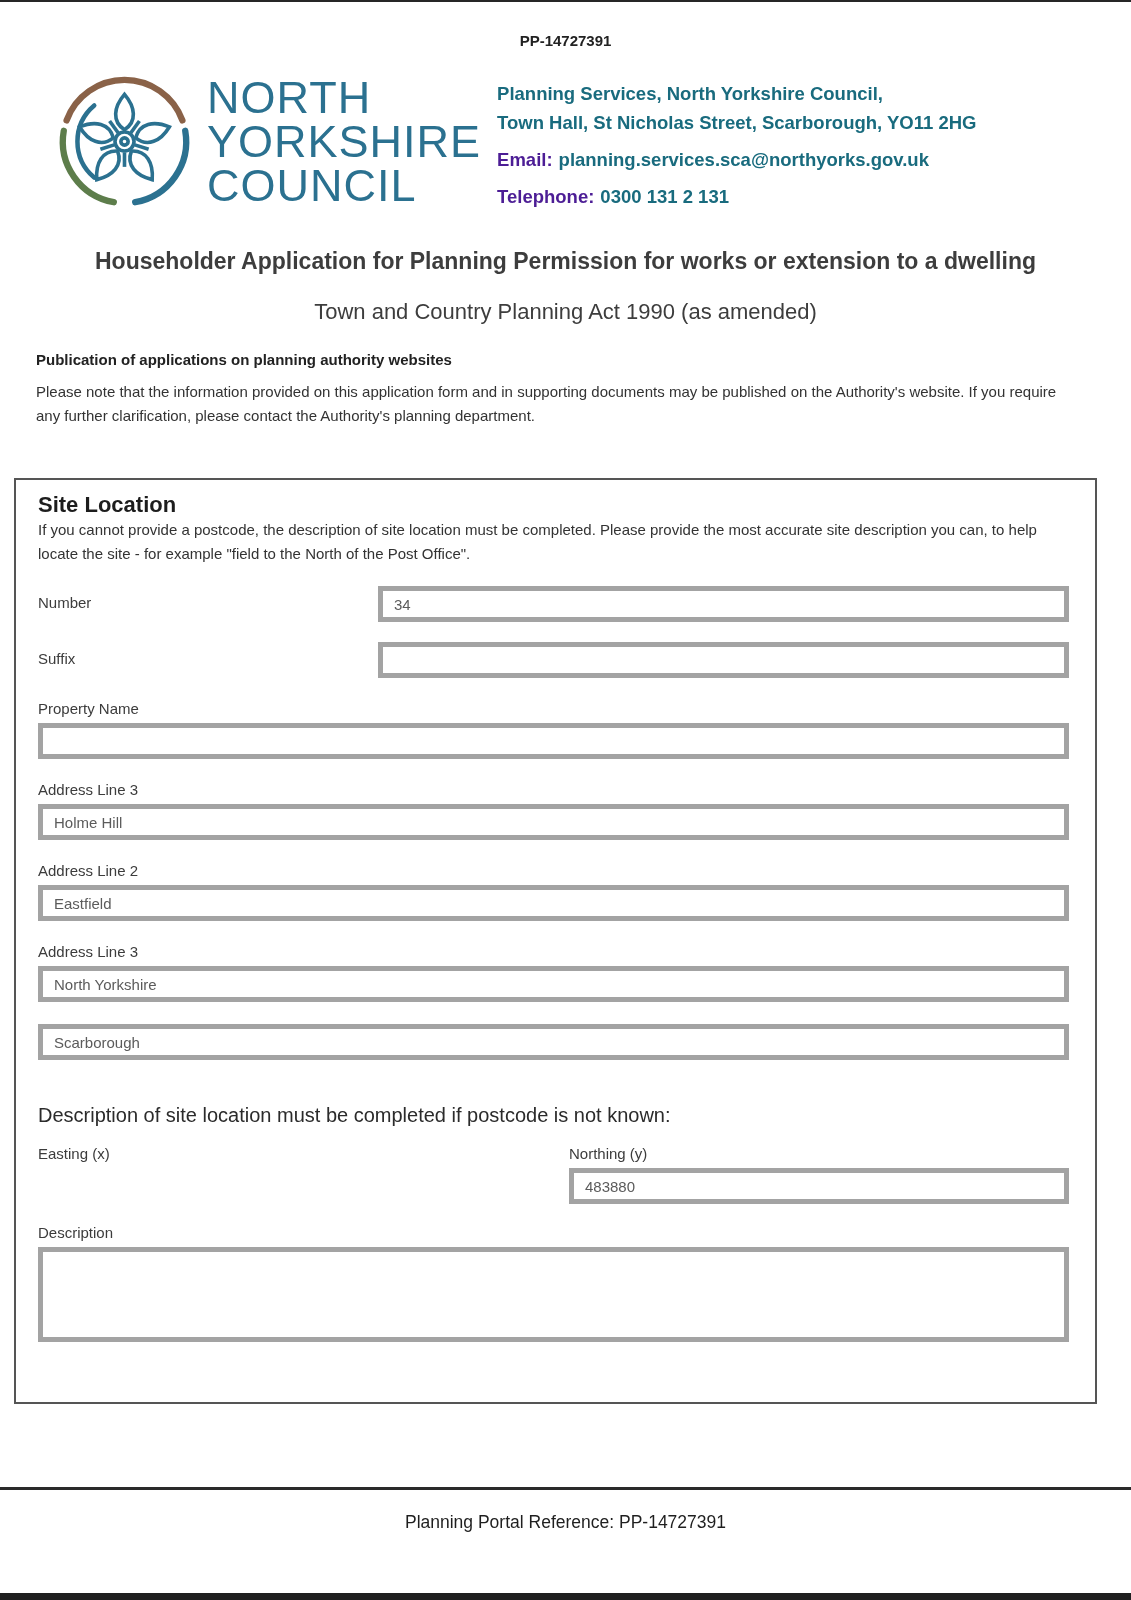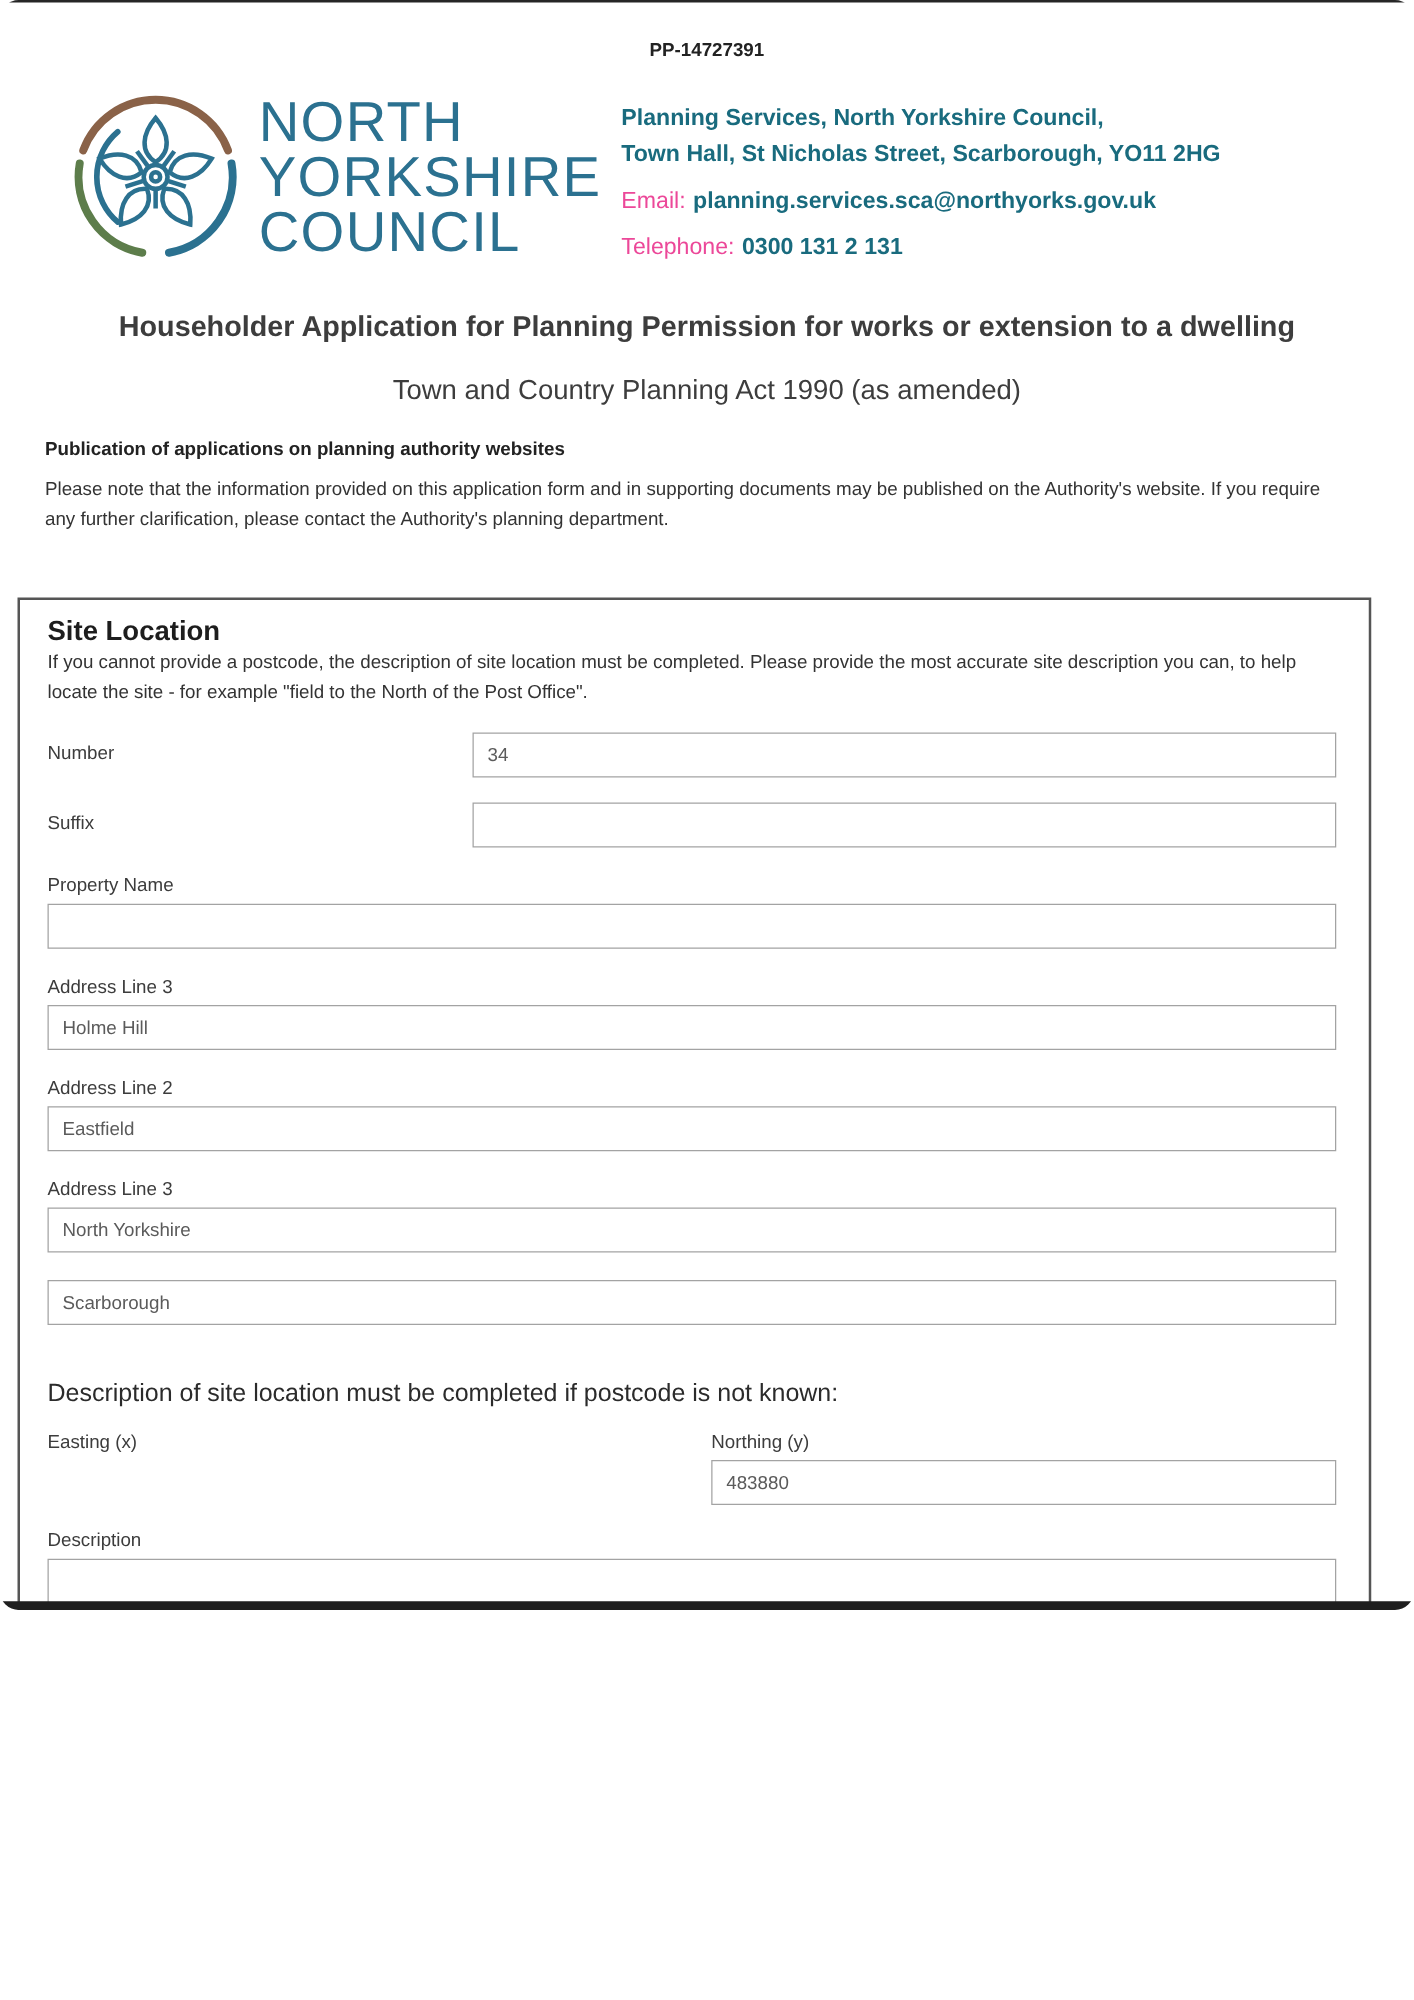--- a/index.html
+++ b/index.html
@@ -1,50 +1,49 @@
 <!DOCTYPE html>
 <html><head>
 <meta charset="utf-8">
 <style>
   * { margin:0; padding:0; box-sizing:border-box; }
   html,body { background:#ffffff; }
   .sheet{
-    position:relative; width:1131px; height:1288px; background:#fff;
+    position:relative; width:1131px; height:1600px; background:#fff;
     font-family:"Liberation Sans", sans-serif; color:#333; overflow:hidden;
     margin:0 auto;
-    border-radius:15px;
   }
   .top-rule{ position:absolute; top:0; left:0; width:100%; height:2px; background:#262626; z-index:5;}
   .page-content{ position:absolute; top:0; left:0; width:100%; height:1487px; overflow:hidden; }
 
   .ref{ margin-top:32px; text-align:center; font-size:15px; font-weight:bold; color:#222; }
 
   .header-row{ display:flex; align-items:flex-start; margin:20px 28px 0 52px; }
   .logo{ display:flex; align-items:center; }
   .wordmark{ margin-left:10px; color:#2b7190; font-size:45px; line-height:44px; letter-spacing:1px; font-weight:normal; }
   .contact{ margin-left:16px; padding-top:10px; font-size:18.5px; line-height:29px; }
   .contact .teal{ color:#196b7e; font-weight:bold; }
-  .contact .plain{ color:#ec4899; font-weight:normal; margin-right:6px; }
+  .contact .plain{ color:#4c1d95; font-weight:bold; margin-right:6px; }
   .contact .spaced{ margin-top:8px; }
 
   .title{ margin-top:34px; text-align:center; font-size:23px; font-weight:bold; color:#3d3d3d; }
   .subtitle{ margin-top:24px; text-align:center; font-size:22px; font-weight:normal; color:#3d3d3d; }
 
   .pub-heading{ margin:26px 36px 0; font-size:15px; font-weight:bold; color:#222; }
   .pub-body{ margin:12px 36px 0; font-size:15px; line-height:24px; color:#333; max-width:1045px; }
 
   .site-box{ margin:50px 34px 0 14px; border:2px solid #555; padding:0 26px 60px 22px; background:#fff; }
   .site-heading{ margin-top:12px; font-size:22px; font-weight:bold; color:#1d1d1d; }
   .disclaimer{ margin-top:14px; font-size:15px; color:#333; }
   .disclaimer .b{ font-weight:bold; }
   .instructions{ font-size:15px; line-height:24px; color:#333; }
 
   .flabel{ font-size:15px; color:#3c3c3c; display:block; }
   input.fld, textarea.fld{
-    border:1px solid #a3a3a3; border-radius:0; background:#fff;
+    border:5px solid #a3a3a3; border-radius:0; background:#fff;
     font-family:inherit; font-size:15px; color:#5b5b5b;
     padding:0 11px; height:36px; outline:none;
   }
   .inline-row{ display:flex; margin-top:20px; align-items:flex-start; }
   .inline-row .flabel{ width:340px; padding-top:8px; }
   .inline-row input.fld{ flex:1; }
   .stack{ margin-top:22px; }
   .stack input.fld{ display:block; width:100%; margin-top:6px; }
 
   .desc-heading{ margin-top:44px; font-size:20px; font-weight:normal; color:#2b2b2b; }

